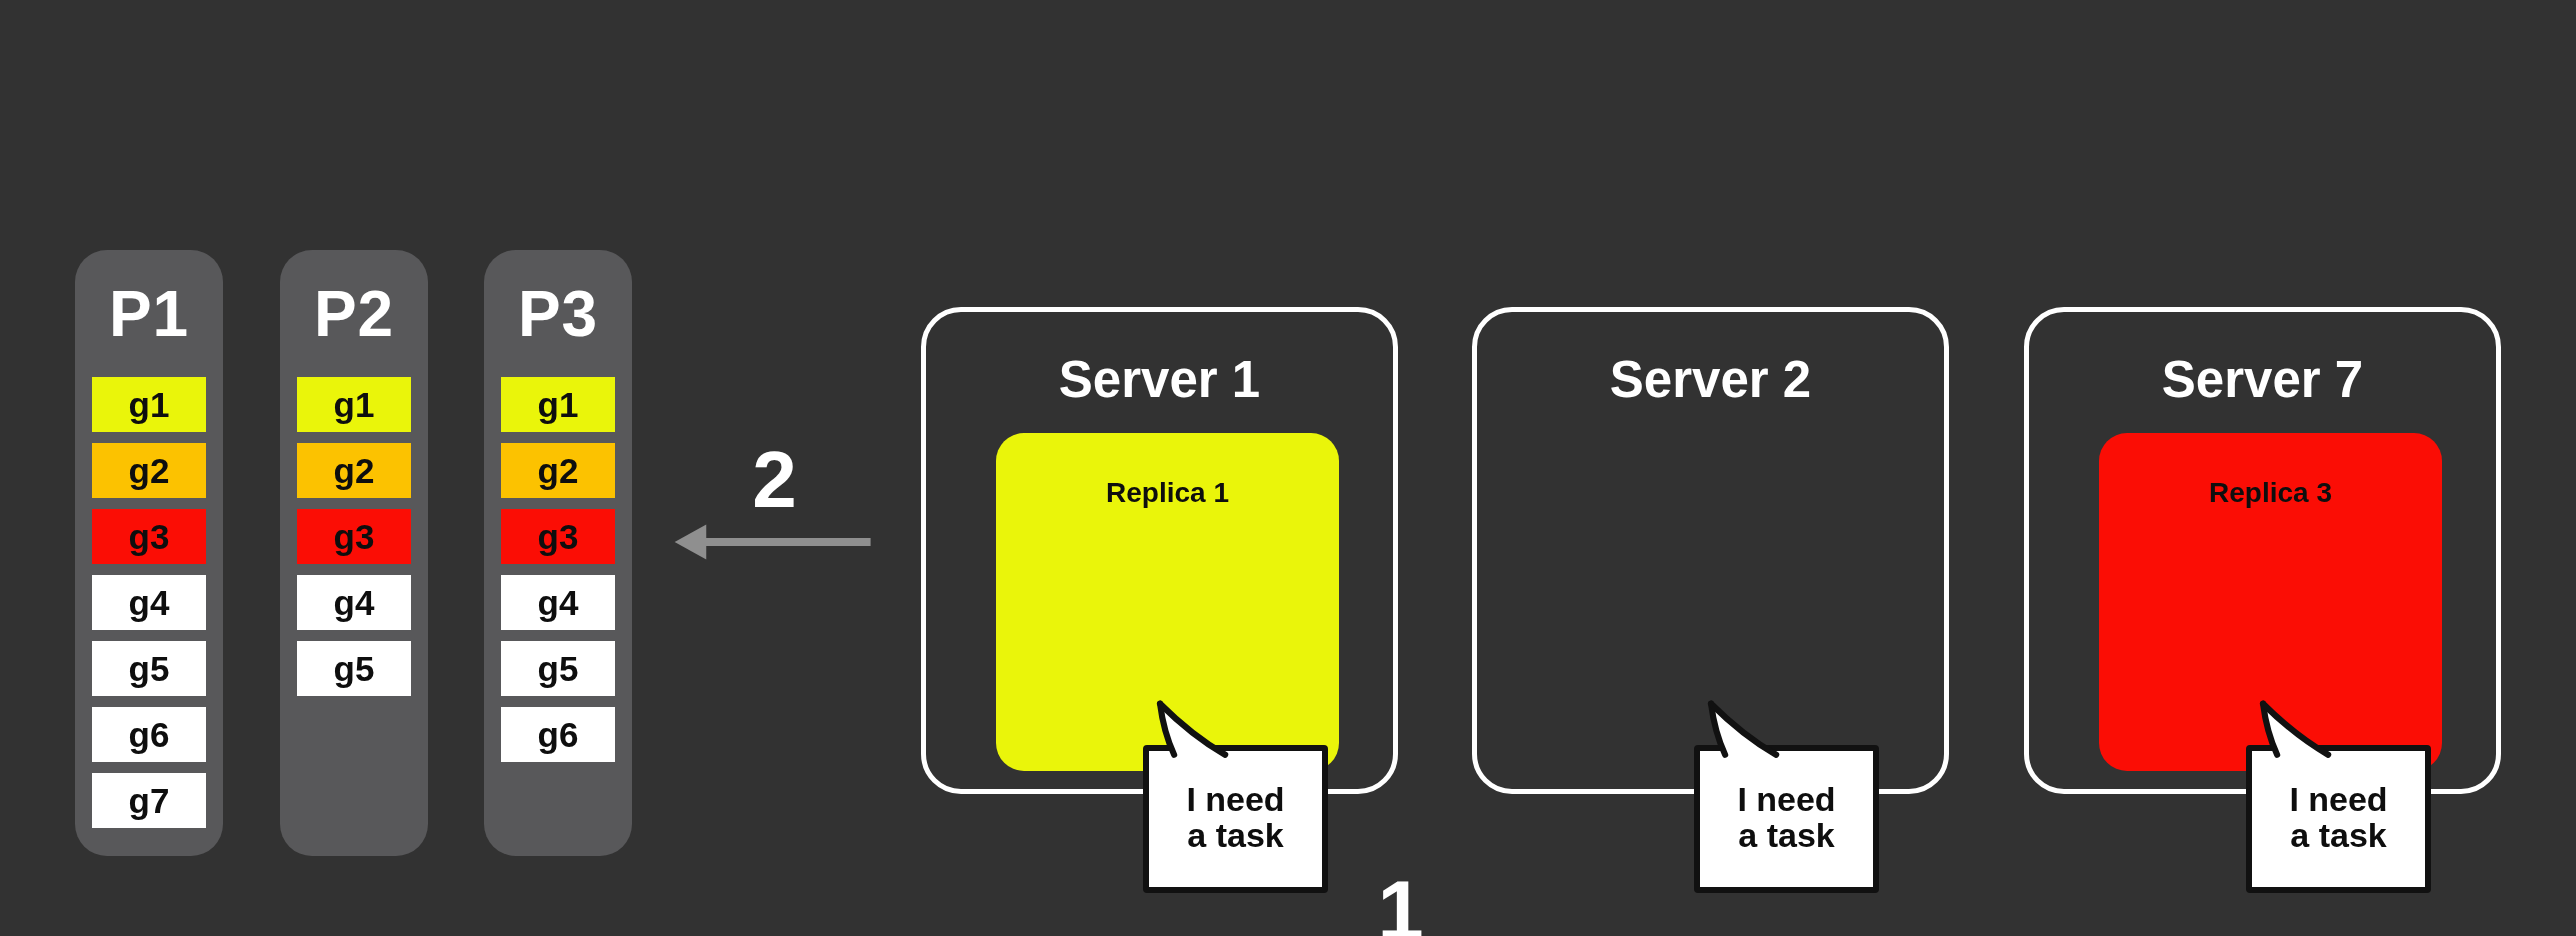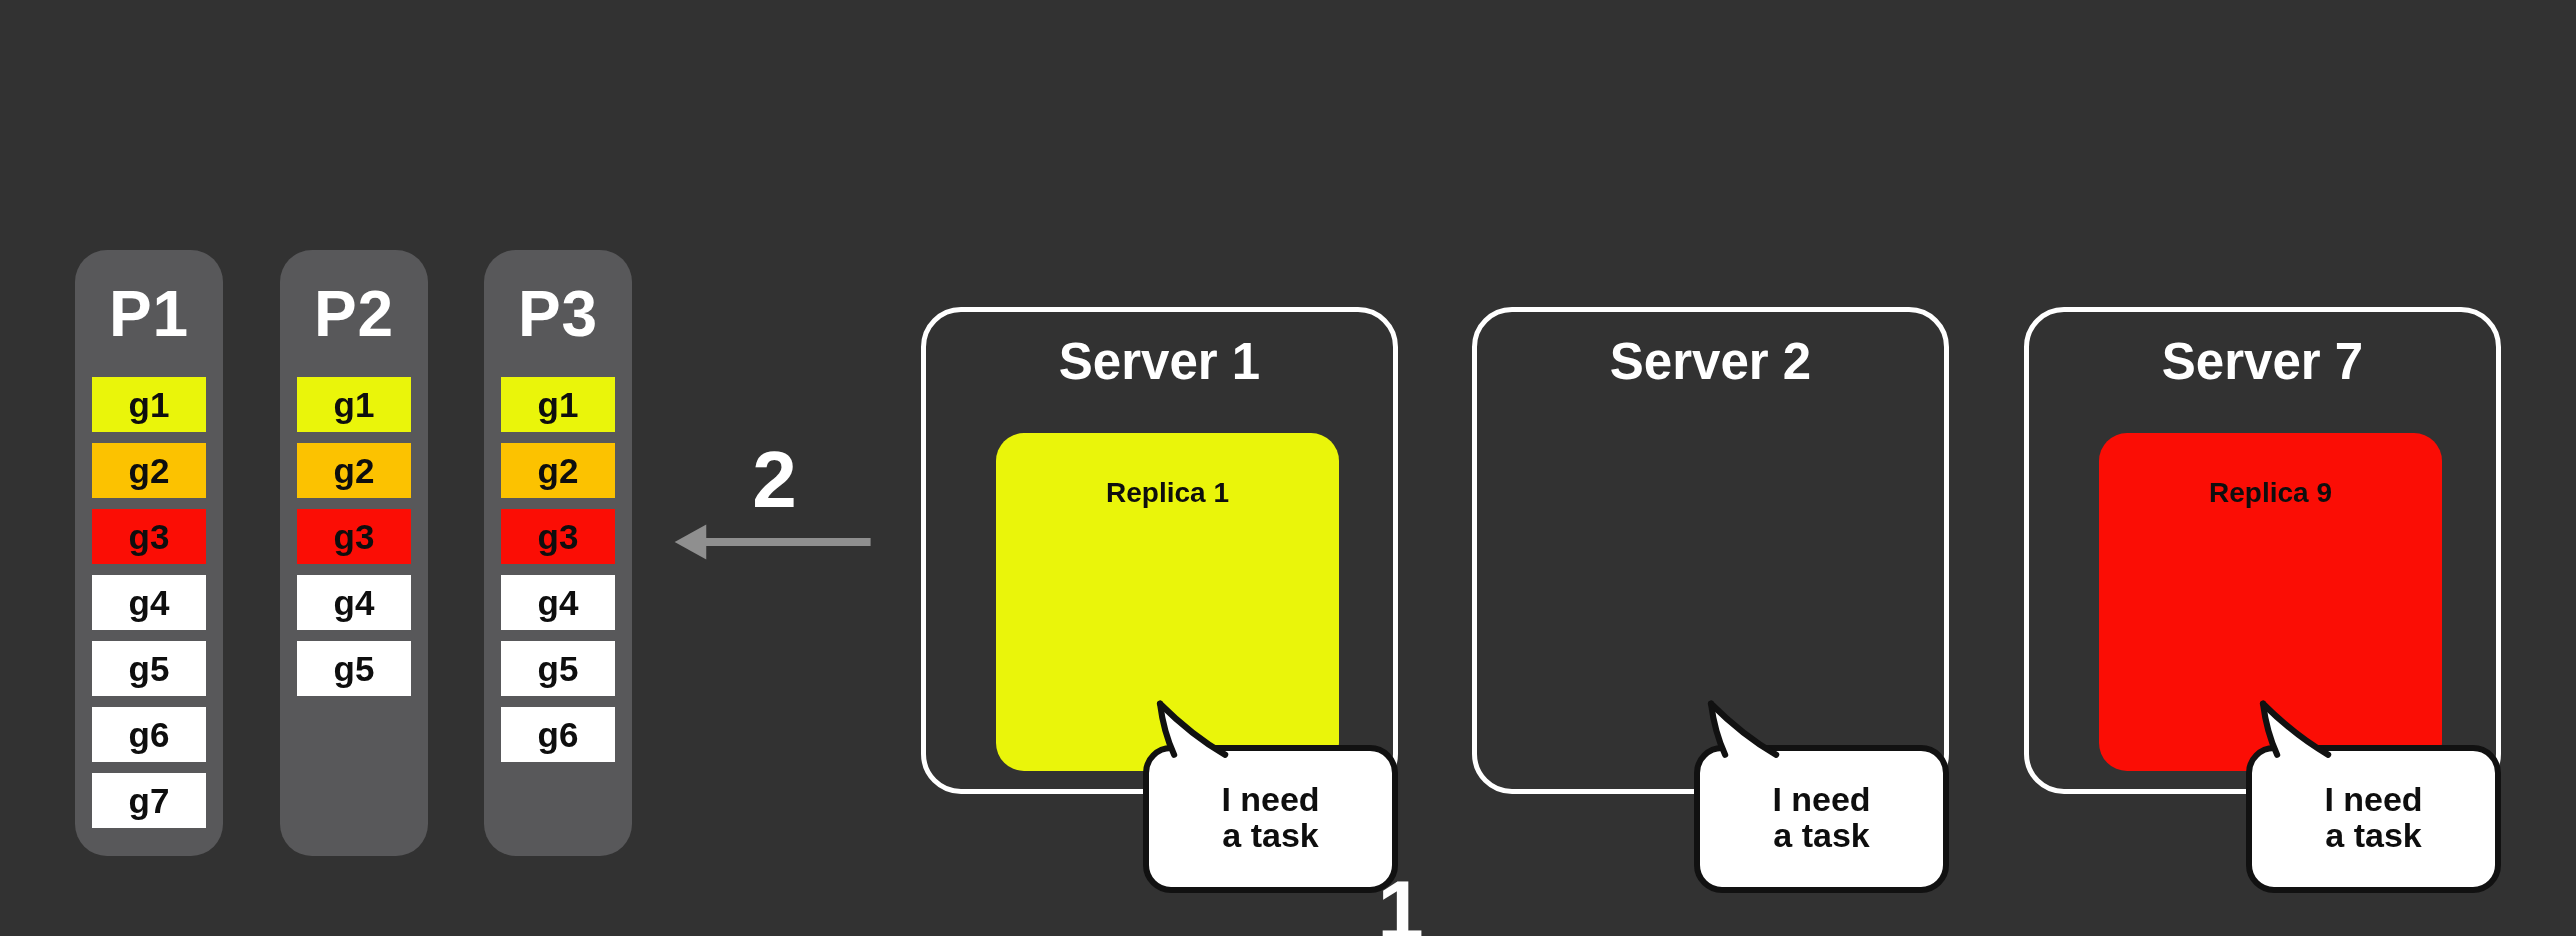--- a/index.html
+++ b/index.html
@@ -82,21 +82,21 @@
   .server{
     position:absolute;
     top:307px;
     width:477px;
     height:487px;
     border:5.3px solid #ffffff;
     border-radius:40px;
     box-sizing:border-box;
   }
   .server-title{
-    margin-top:20px;
+    margin-top:38px;
     text-align:center;
     font-size:51px;
     color:#ffffff;
   }
   .replica{
     position:absolute;
     left:70px;
     top:121px;
     width:343px;
     height:338px;
@@ -105,25 +105,25 @@
   .replica-label{
     padding-top:44px;
     text-align:center;
     font-size:28px;
     color:#0e0e0e;
   }
   .bubble{
     position:absolute;
     left:217px;
     top:433px;
-    width:255px;
+    width:185px;
     height:148px;
     background:#ffffff;
     border:6.2px solid #111111;
-    border-radius:28px;
+    border-radius:4px;
     box-sizing:border-box;
     z-index:3;
   }
   .bubble-text{
     margin-top:30px;
     text-align:center;
     font-size:34px;
     line-height:36px;
     color:#0e0e0e;
   }
@@ -212,21 +212,21 @@
       </svg>
       <div class="bubble-text">
         <div>I need</div>
         <div>a task</div>
       </div>
     </div>
   </div>
       <div class="server" style="left: 2024px;">
     <div class="server-title">Server 7</div>
     <div class="replica" style="background: rgb(251, 13, 5);">
-      <div class="replica-label">Replica 9</div>
+      <div class="replica-label">Replica 3</div>
     </div>
     <div class="bubble">
       <svg class="tail" viewBox="0 0 100 78" aria-hidden="true">
         <path d="M 8,4 Q 12,36 24,62 L 18,74 L 92,74 L 82,62 Q 44,40 8,4 Z" fill="#ffffff" stroke="none"></path>
         <path d="M 8,4 Q 12,36 24,62" fill="none" stroke="#111111" stroke-width="7" stroke-linecap="round"></path>
         <path d="M 8,4 Q 44,40 82,62" fill="none" stroke="#111111" stroke-width="7" stroke-linecap="round"></path>
       </svg>
       <div class="bubble-text">
         <div>I need</div>
         <div>a task</div>

